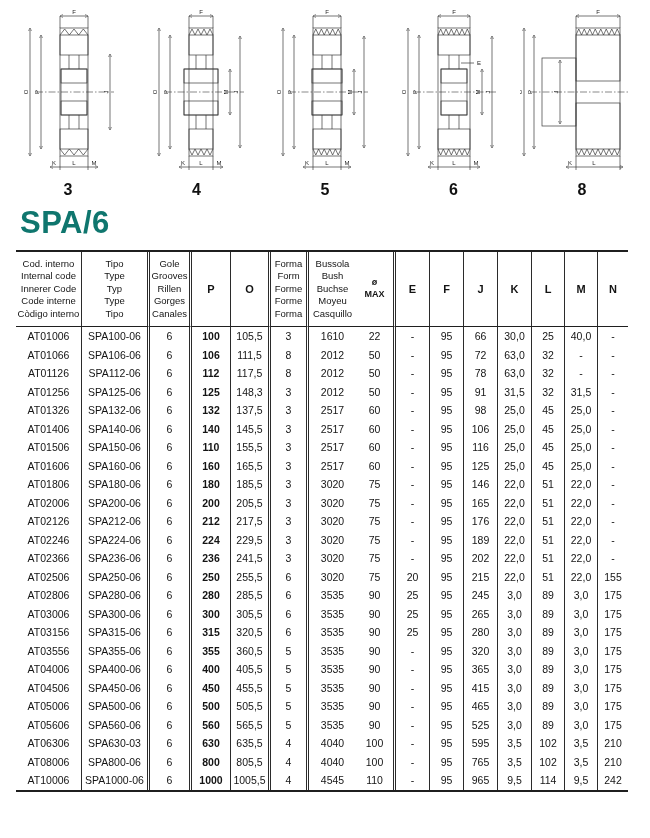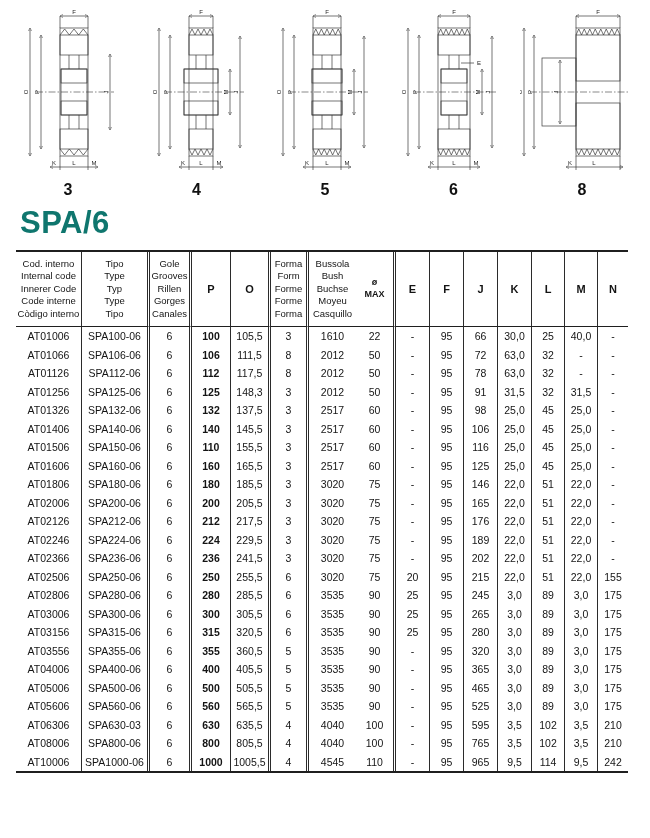--- a/index.html
+++ b/index.html
@@ -656,20 +656,37 @@
           <td class="c-diameter-max b-d">90</td>
           <td class="c-e">-</td>
           <td class="c-f">95</td>
           <td class="c-j">365</td>
           <td class="c-k">3,0</td>
           <td class="c-l">89</td>
           <td class="c-m">3,0</td>
           <td class="c-n b-n">175</td>
         </tr>
         <tr>
+          <td class="c-internal-code">AT04506</td>
+          <td class="c-type b-d">SPA450-06</td>
+          <td class="c-grooves b-d">6</td>
+          <td class="c-p">450</td>
+          <td class="c-o b-d">455,5</td>
+          <td class="c-form b-d">5</td>
+          <td class="c-bush b-n">3535</td>
+          <td class="c-diameter-max b-d">90</td>
+          <td class="c-e">-</td>
+          <td class="c-f">95</td>
+          <td class="c-j">415</td>
+          <td class="c-k">3,0</td>
+          <td class="c-l">89</td>
+          <td class="c-m">3,0</td>
+          <td class="c-n b-n">175</td>
+        </tr>
+        <tr>
           <td class="c-internal-code">AT05006</td>
           <td class="c-type b-d">SPA500-06</td>
           <td class="c-grooves b-d">6</td>
           <td class="c-p">500</td>
           <td class="c-o b-d">505,5</td>
           <td class="c-form b-d">5</td>
           <td class="c-bush b-n">3535</td>
           <td class="c-diameter-max b-d">90</td>
           <td class="c-e">-</td>
           <td class="c-f">95</td>

